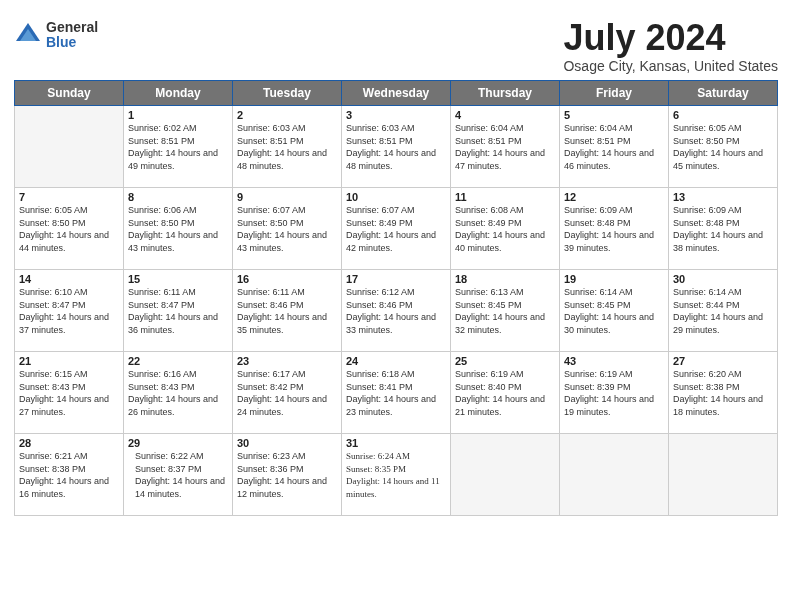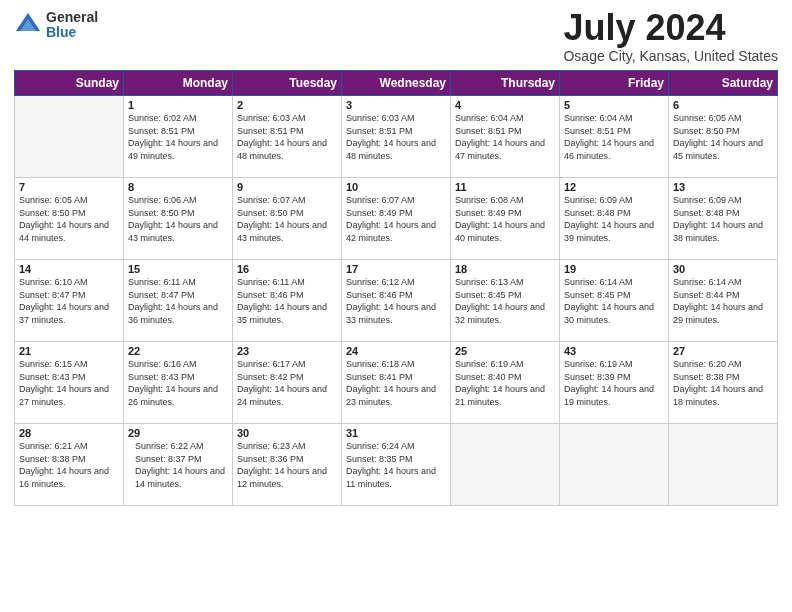--- a/index.html
+++ b/index.html
@@ -6,21 +6,21 @@
     body {
       font-family: Arial, sans-serif;
       background: #fff;
       width: 792px;
       height: 612px;
       overflow: hidden;
     }
     .page {
       width: 792px;
       height: 612px;
-      padding: 10px 14px 10px 14px;
+      padding: 20px 14px 10px 14px;
       background: #fff;
     }
     .header-row {
       display: flex;
       justify-content: space-between;
       align-items: flex-start;
       margin-bottom: 6px;
     }
     .logo {
       display: flex;
@@ -59,26 +59,26 @@
       font-size: 14px;
       color: #444;
       margin-top: 2px;
     }
     .calendar-table {
       width: 100%;
       border-collapse: collapse;
       table-layout: fixed;
     }
     .calendar-table th {
-      background: #701a75;
+      background: #737373;
       color: #fff;
       font-size: 12px;
       font-weight: bold;
       padding: 5px 4px;
-      text-align: right;
+      text-align: center;
       border: 1px solid #1a5aa5;
     }
     .calendar-table td {
       border: 1px solid #ccc;
       vertical-align: top;
       padding: 3px 4px;
       font-size: 9.5px;
       color: #333;
       height: 82px;
       background: #fff;
@@ -318,21 +318,21 @@
 Daylight: 14 hours and 14 minutes.</div>
           </td>
           <td>
             <span class="day-number">30</span>
             <div class="cell-text" style="white-space: pre-line;">Sunrise: 6:23 AM
 Sunset: 8:36 PM
 Daylight: 14 hours and 12 minutes.</div>
           </td>
           <td>
             <span class="day-number">31</span>
-            <div class="cell-text" style="white-space: pre-line;">Sunrise: 6:24 AM
+            <div class="cell-text" style="white-space: pre-line; font-family: Liberation Serif, serif;">Sunrise: 6:24 AM
 Sunset: 8:35 PM
 Daylight: 14 hours and 11 minutes.</div>
           </td>
           <td class="empty"></td>
           <td class="empty"></td>
           <td class="empty"></td>
         </tr>
       </tbody>
   </table>
 </div>

